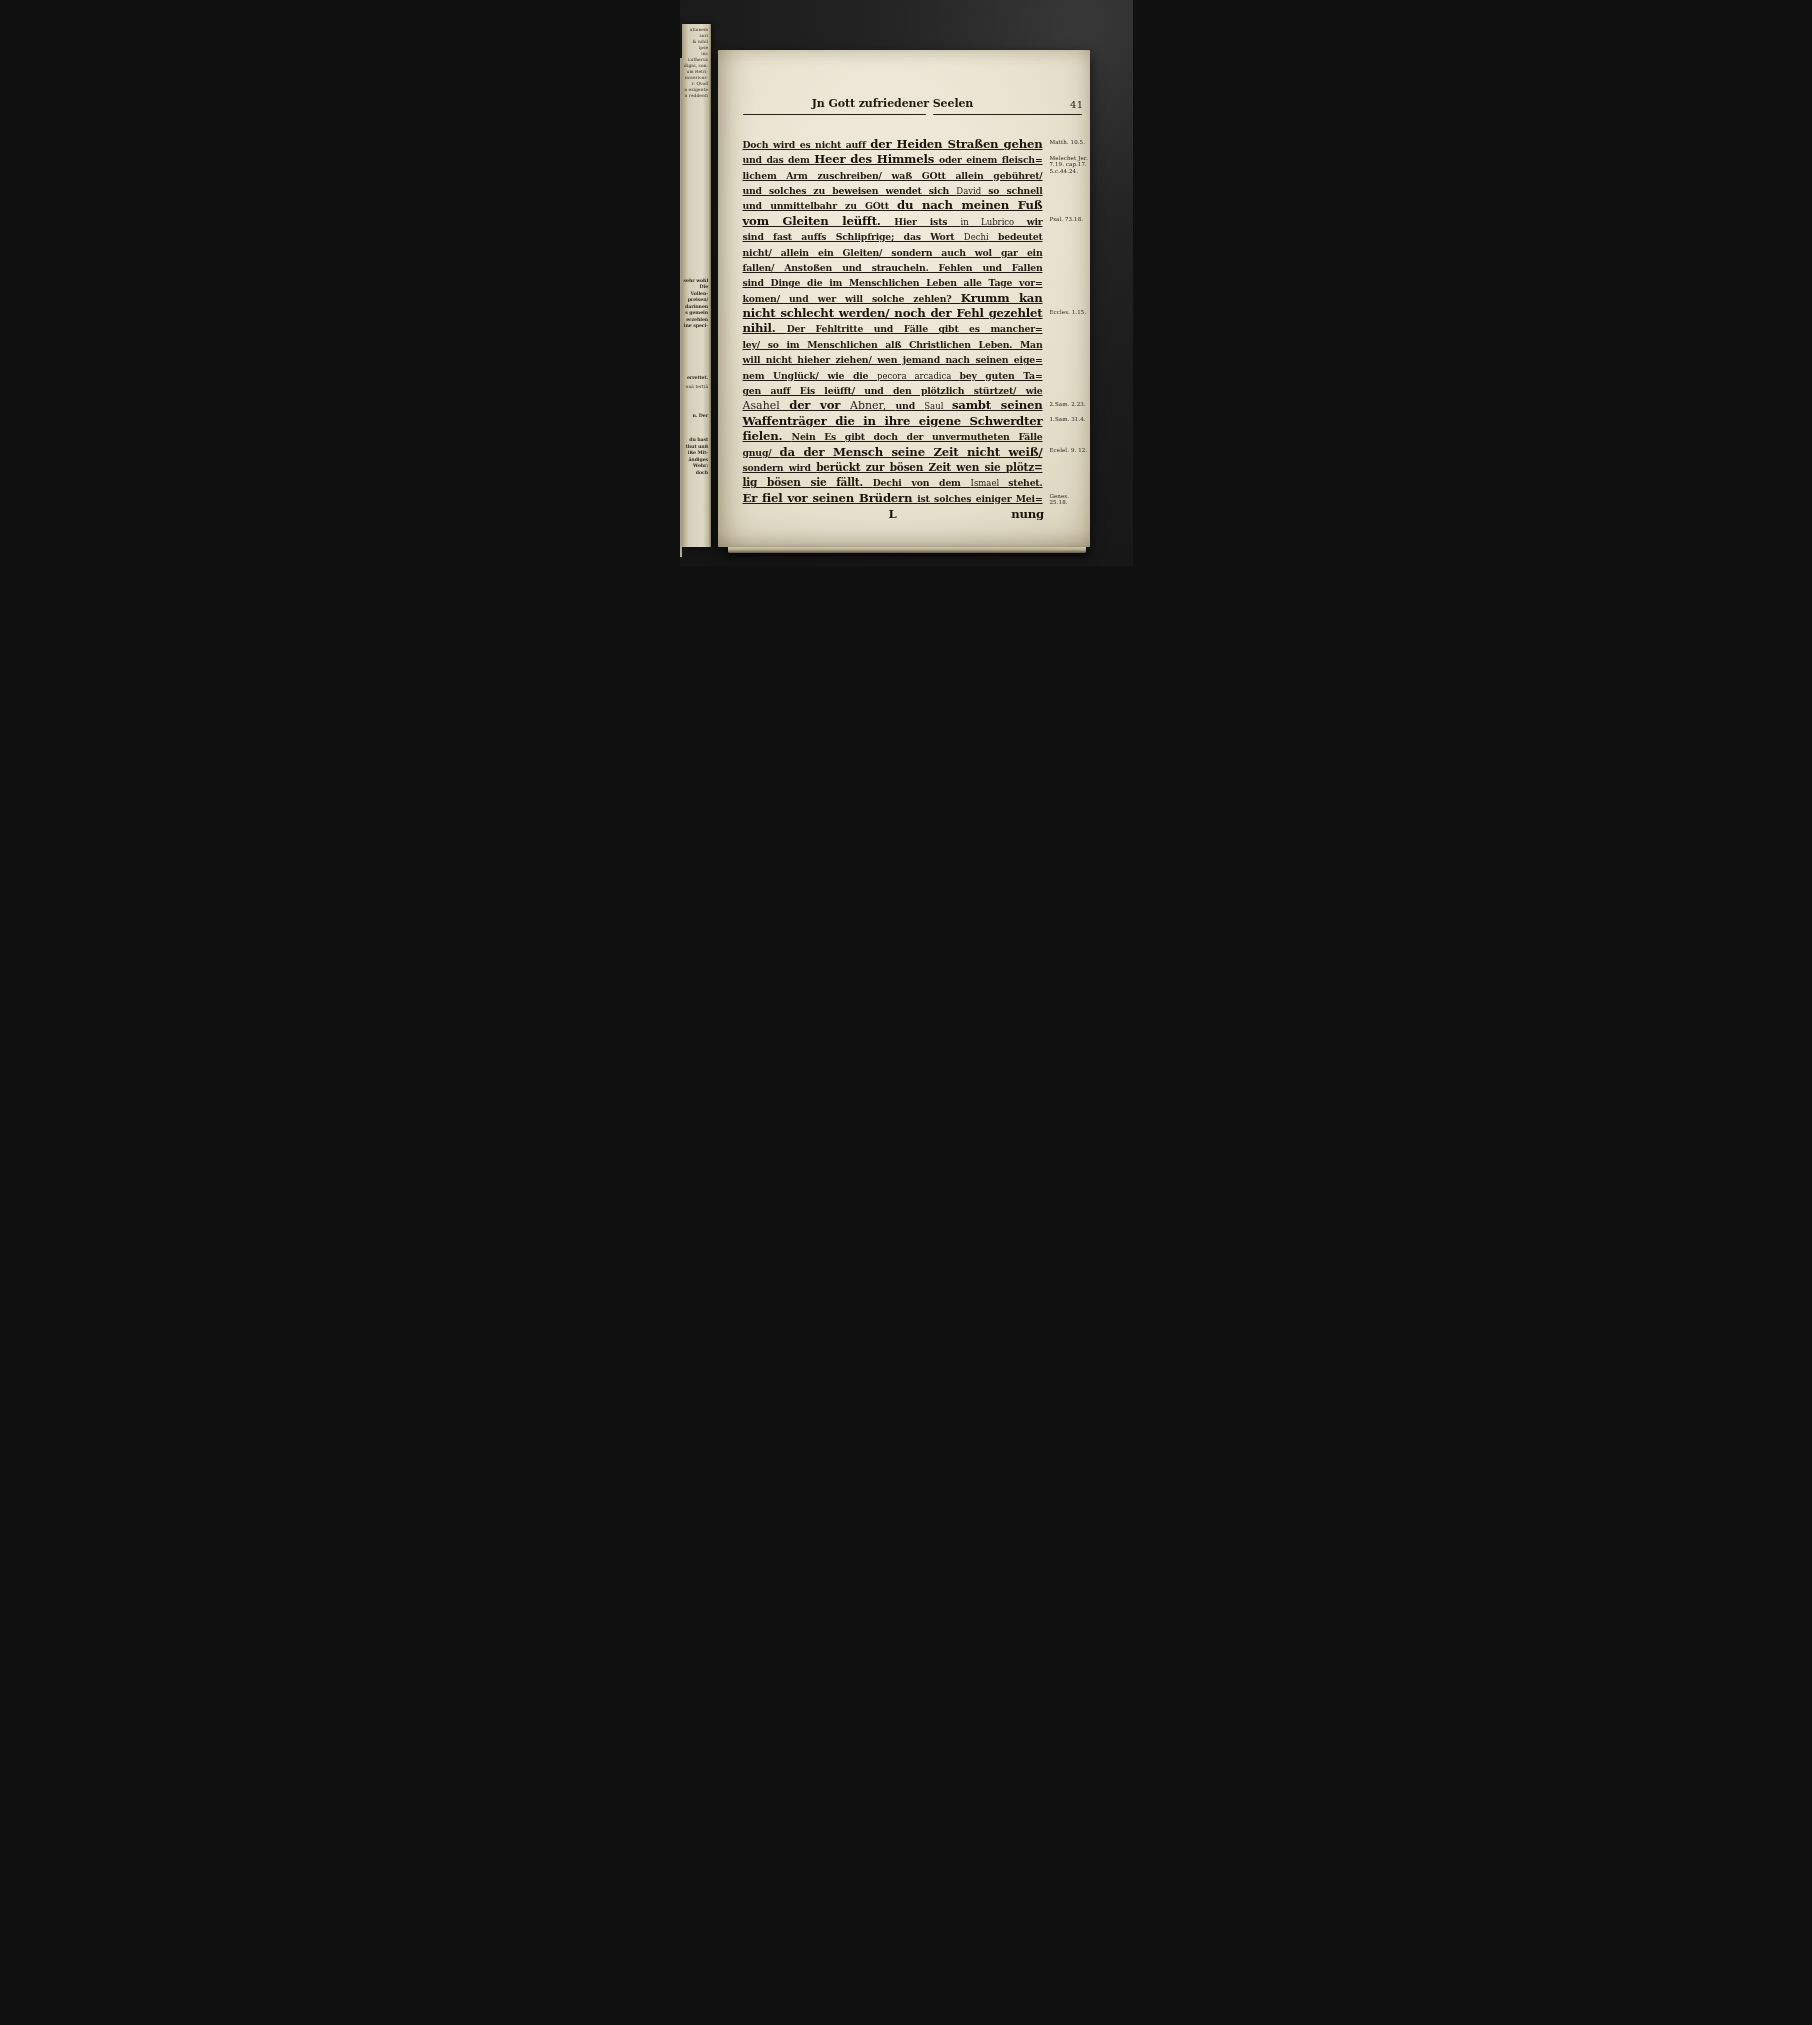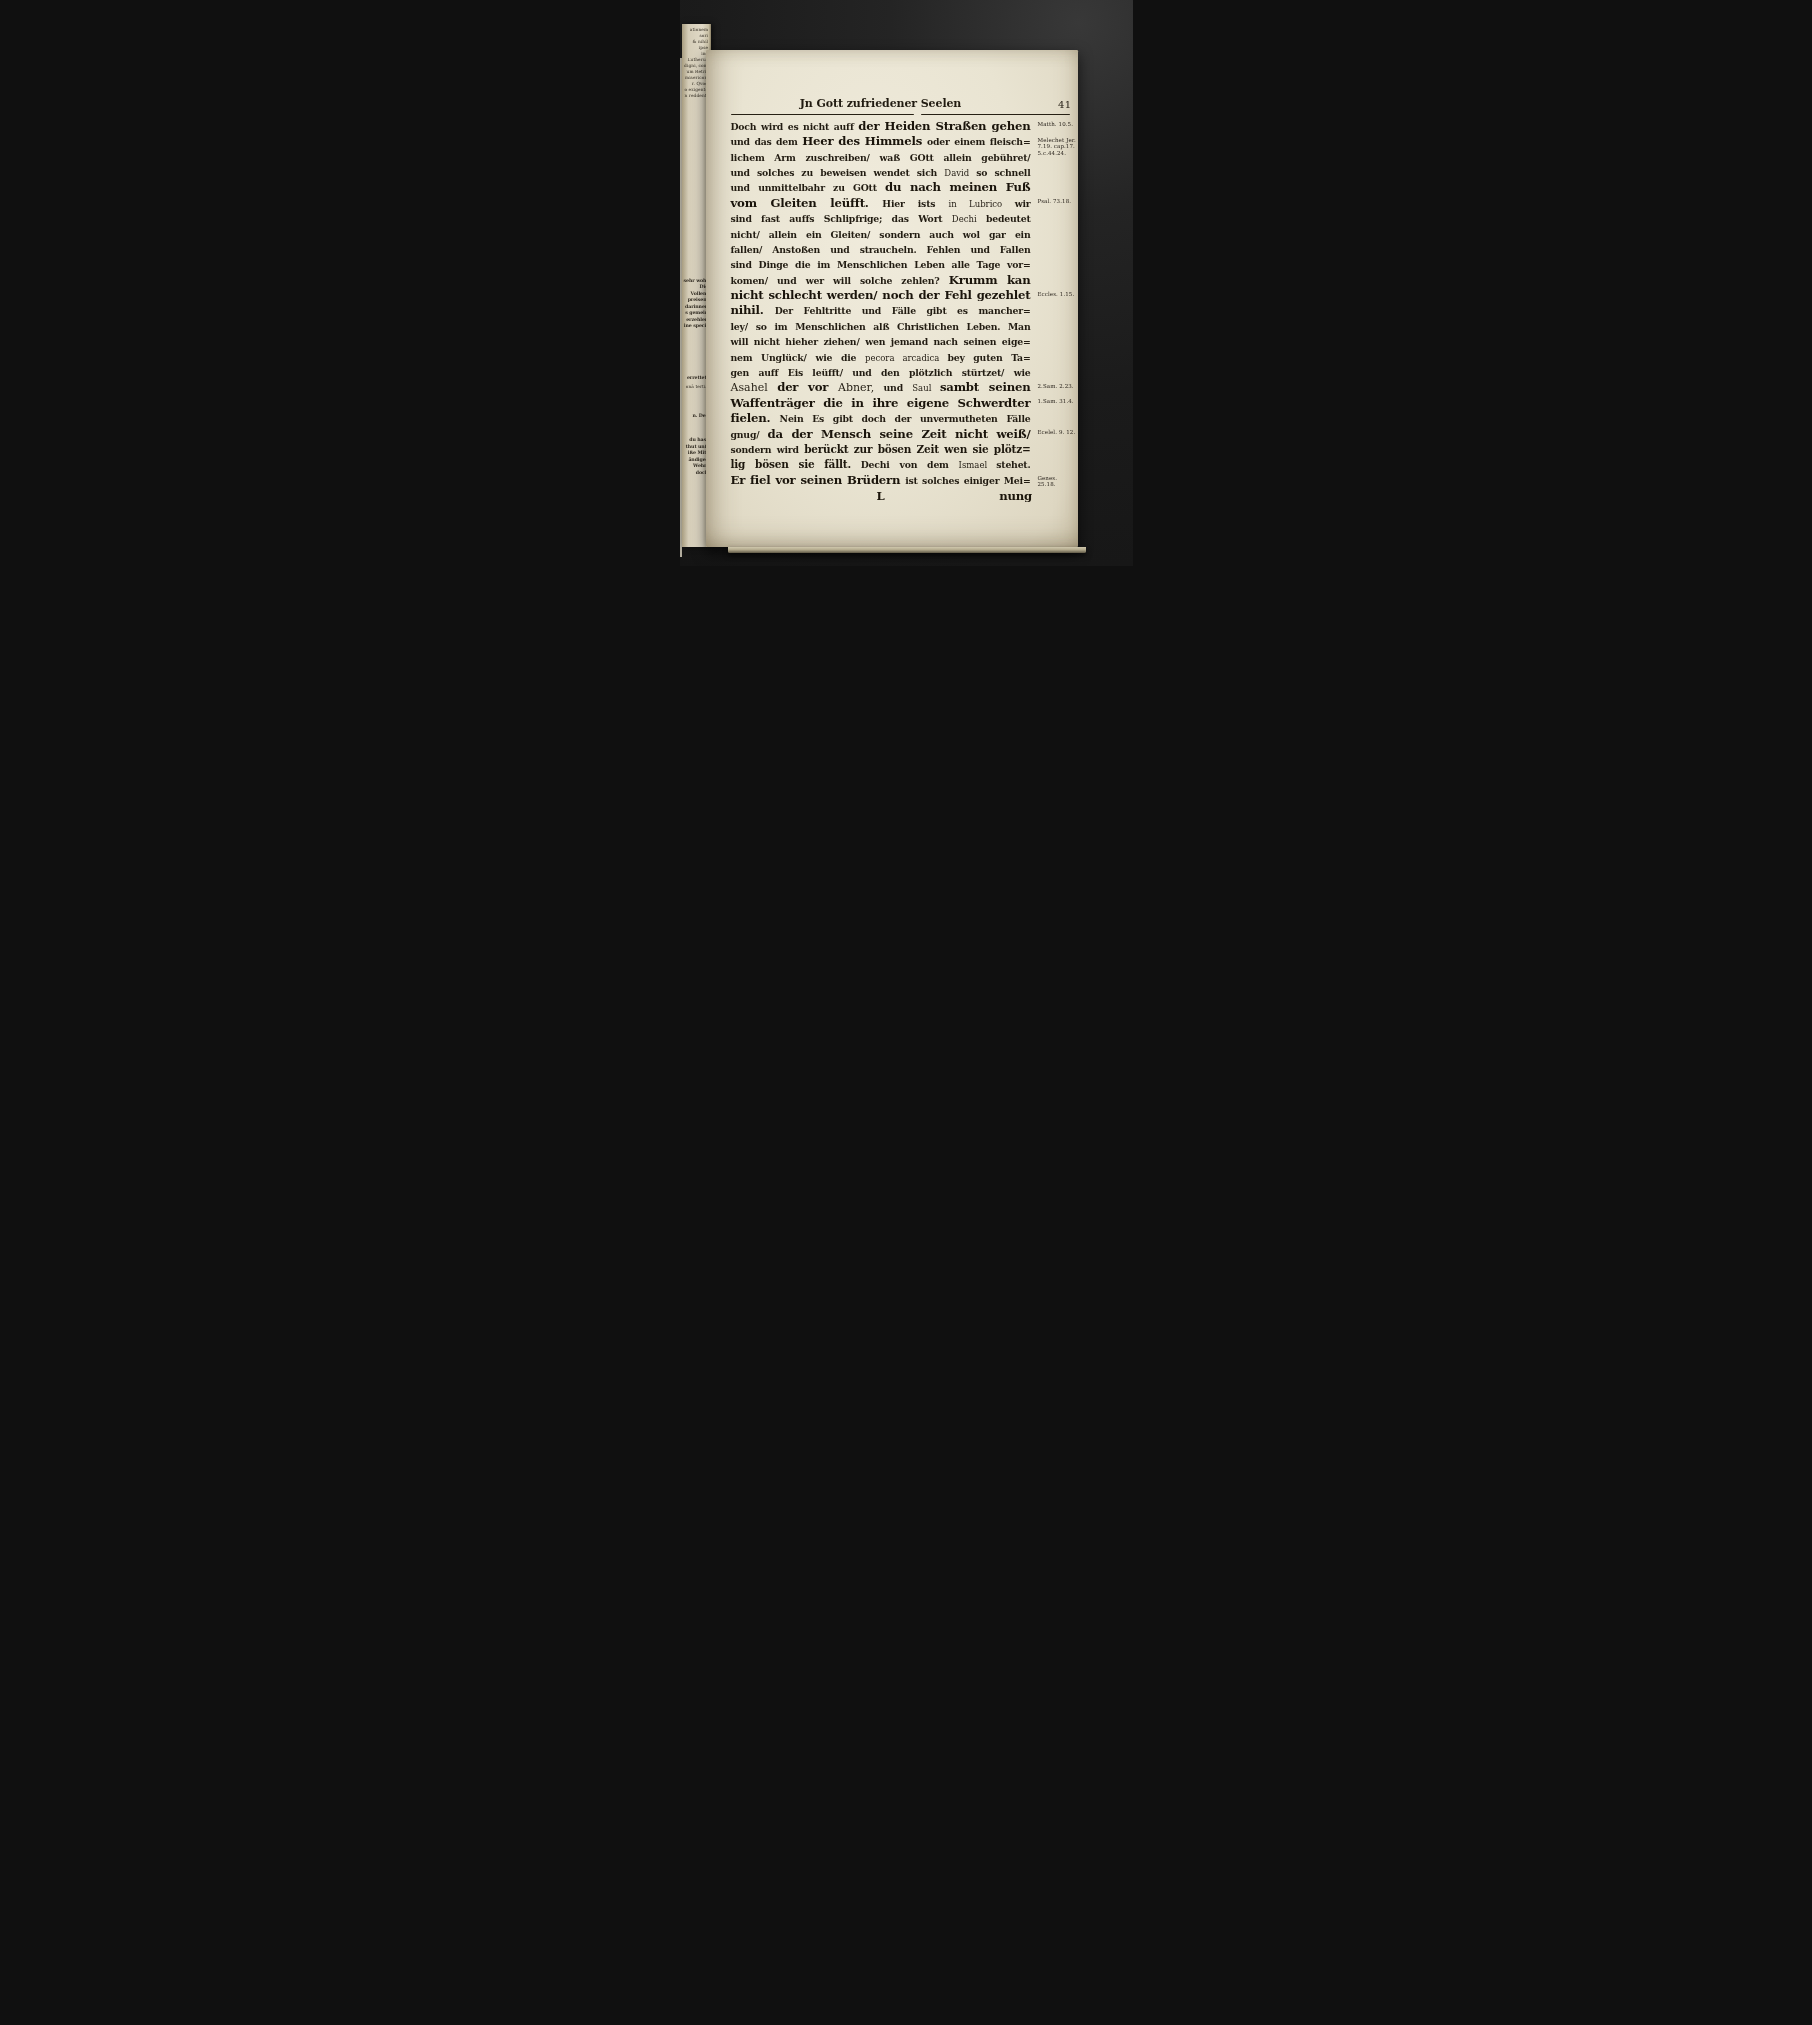--- a/index.html
+++ b/index.html
@@ -37,21 +37,21 @@
   .frag-group:nth-of-type(1){margin-bottom:179px;}
   .frag-group:nth-of-type(2){margin-bottom:45px;}
   .frag-group:nth-of-type(3){margin-bottom:2.4px;}
   .frag-group:nth-of-type(4){margin-bottom:23px;}
   .frag-group:nth-of-type(5){margin-bottom:18px;}
   .frag-latin .frag-line{font:4.3px/6px "DejaVu Serif", serif;letter-spacing:0.1px;}
   .frag-fraktur .frag-line{font:bold 4.7px/6.5px "DejaVu Serif", serif;letter-spacing:-0.1px;}
 
   
   .page{
-    position:absolute;left:26px;top:50px;width:372px;height:497px;
+    position:absolute;left:38px;top:50px;width:372px;height:497px;
     background:radial-gradient(ellipse at 45% 35%, #f0ebdc 0%, var(--paper) 52%, #ded7c2 88%, #d2cab2 100%);
     border-radius:1.2px;
     box-shadow:
       0 5.7px 13.8px rgba(0,0,0,.65),
       inset 18.6px 0 28px -13.8px rgba(92,74,42,.45),
       inset -13.8px 0 24px -16px rgba(92,74,42,.35),
       inset 0 -18.6px 28px -18px rgba(92,74,42,.40),
       inset 0 12px 22px -18px rgba(92,74,42,.25);
   }
   .content{position:absolute;inset:0;padding:47px 0 0 25px;color:var(--ink);}
@@ -64,21 +64,21 @@
   .page-number{
     position:absolute;right:-41px;top:1.2px;
     font:10px/13px "DejaVu Serif", serif;letter-spacing:0.4px;color:#262015;text-align:right;
   }
 
   .rule{width:339px;margin-top:2px;display:flex;align-items:center;}
   .rule-seg{height:1.2px;background:#262014;border-radius:0.4px;}
   .rule-left{width:183px;}
   .rule-right{flex:1;margin-left:7.3px;}
 
-  .body{position:relative;margin-top:4px;width:300px;}
+  .body{position:relative;margin-top:22px;width:300px;text-decoration:underline;}
   .lines{width:300px;}
   .line{
     position:relative;height:15.4px;line-height:15.4px;
     white-space:nowrap;
     text-align:justify;text-align-last:justify;
     color:var(--ink);
   }
   .seg-n{font:bold 9.3px/15.4px "DejaVu Serif", serif;letter-spacing:-0.2px;word-spacing:0.4px;color:#221c12;}
   .seg-M{font:bold 10.5px/15.4px "DejaVu Serif", serif;letter-spacing:-0.2px;color:#1d170d;}
   .seg-L{font:bold 11.7px/15.4px "DejaVu Serif", serif;letter-spacing:-0.2px;color:#1a140b;}

